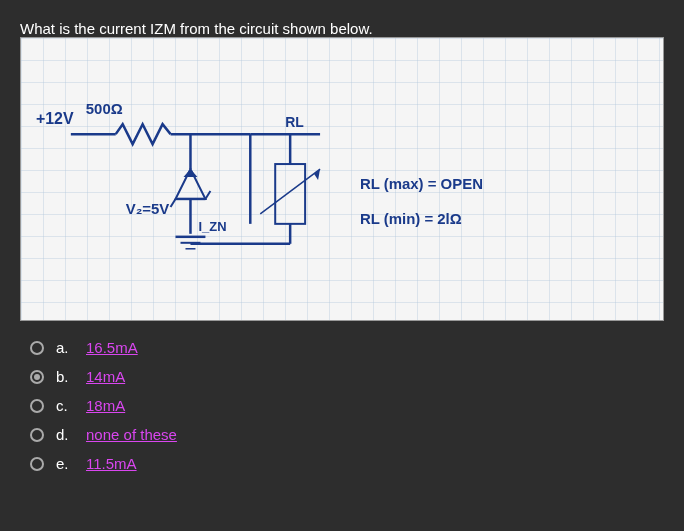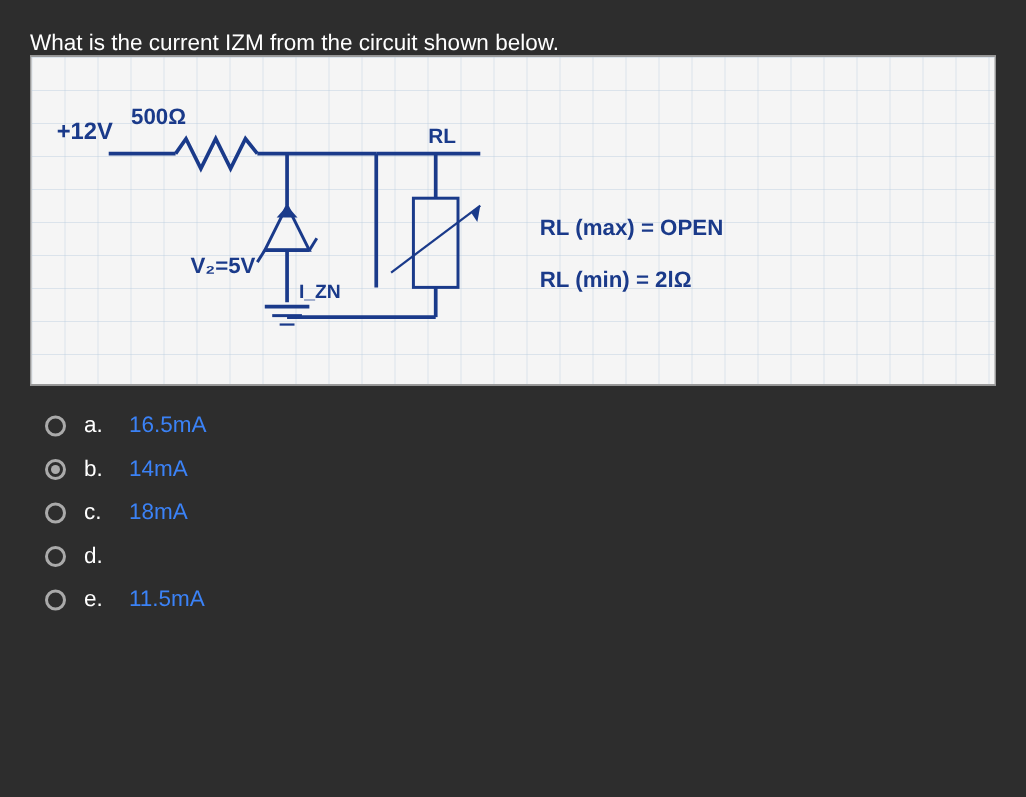--- a/index.html
+++ b/index.html
@@ -11,21 +11,21 @@
       color: #ffffff;
       padding: 20px;
     }
     .question-text {
       color: #ffffff;
       font-size: 15px;
       margin-bottom: 0;
     }
     .circuit-image {
       width: 644px;
-      height: 220px;
+      height: 284px;
       background-color: #f5f5f5;
       border: 1px solid #999;
       margin-bottom: 18px;
       position: relative;
       overflow: hidden;
     }
     
     .circuit-image::before {
       content: '';
       position: absolute;
@@ -68,22 +68,23 @@
       border-color: #aaaaaa;
     }
     .radio-circle.selected::after {
       content: '';
       width: 6px;
       height: 6px;
       border-radius: 50%;
       background: #aaaaaa;
     }
     .answer-label {
-      color: #3b82f6;
+      color: #d946ef;
       font-size: 15px;
+      text-decoration: underline;
     }
     .answer-letter {
       color: #ffffff;
       font-size: 15px;
       min-width: 18px;
     }
   </style>
 </head>
 <body>
 
@@ -159,19 +160,20 @@
       <span class="answer-label">14mA</span>
     </div>
     <div class="answer-item">
       <div class="radio-circle"></div>
       <span class="answer-letter">c.</span>
       <span class="answer-label">18mA</span>
     </div>
     <div class="answer-item">
       <div class="radio-circle"></div>
       <span class="answer-letter">d.</span>
+      <span class="answer-label">none of these</span>
     </div>
     <div class="answer-item">
       <div class="radio-circle"></div>
       <span class="answer-letter">e.</span>
       <span class="answer-label">11.5mA</span>
     </div>
   </div>
 
 </body></html>

